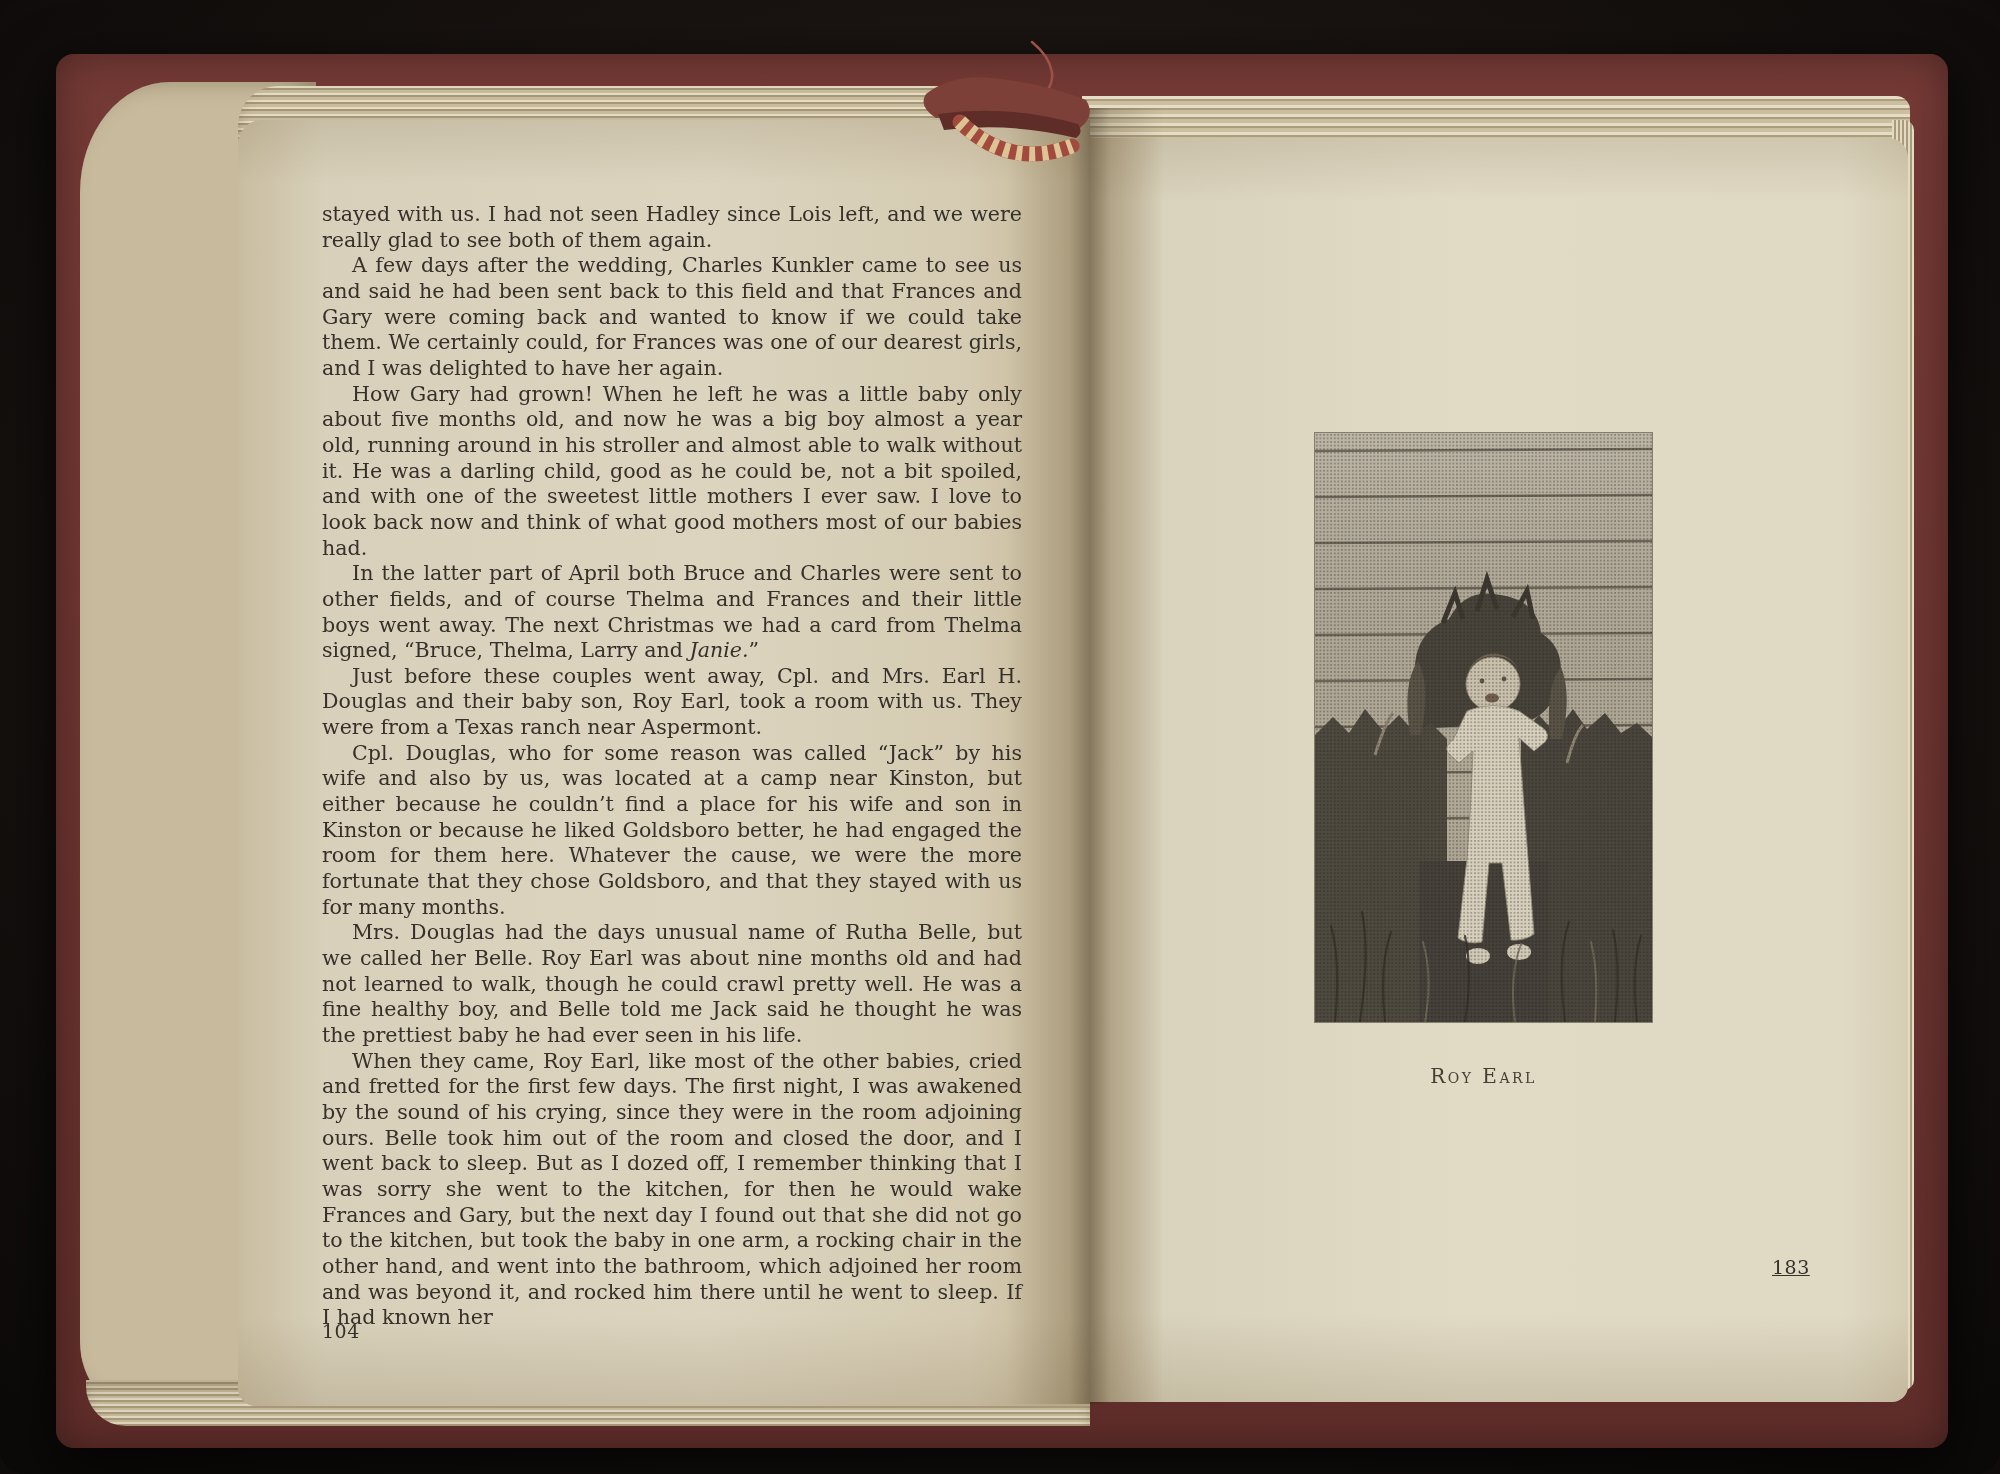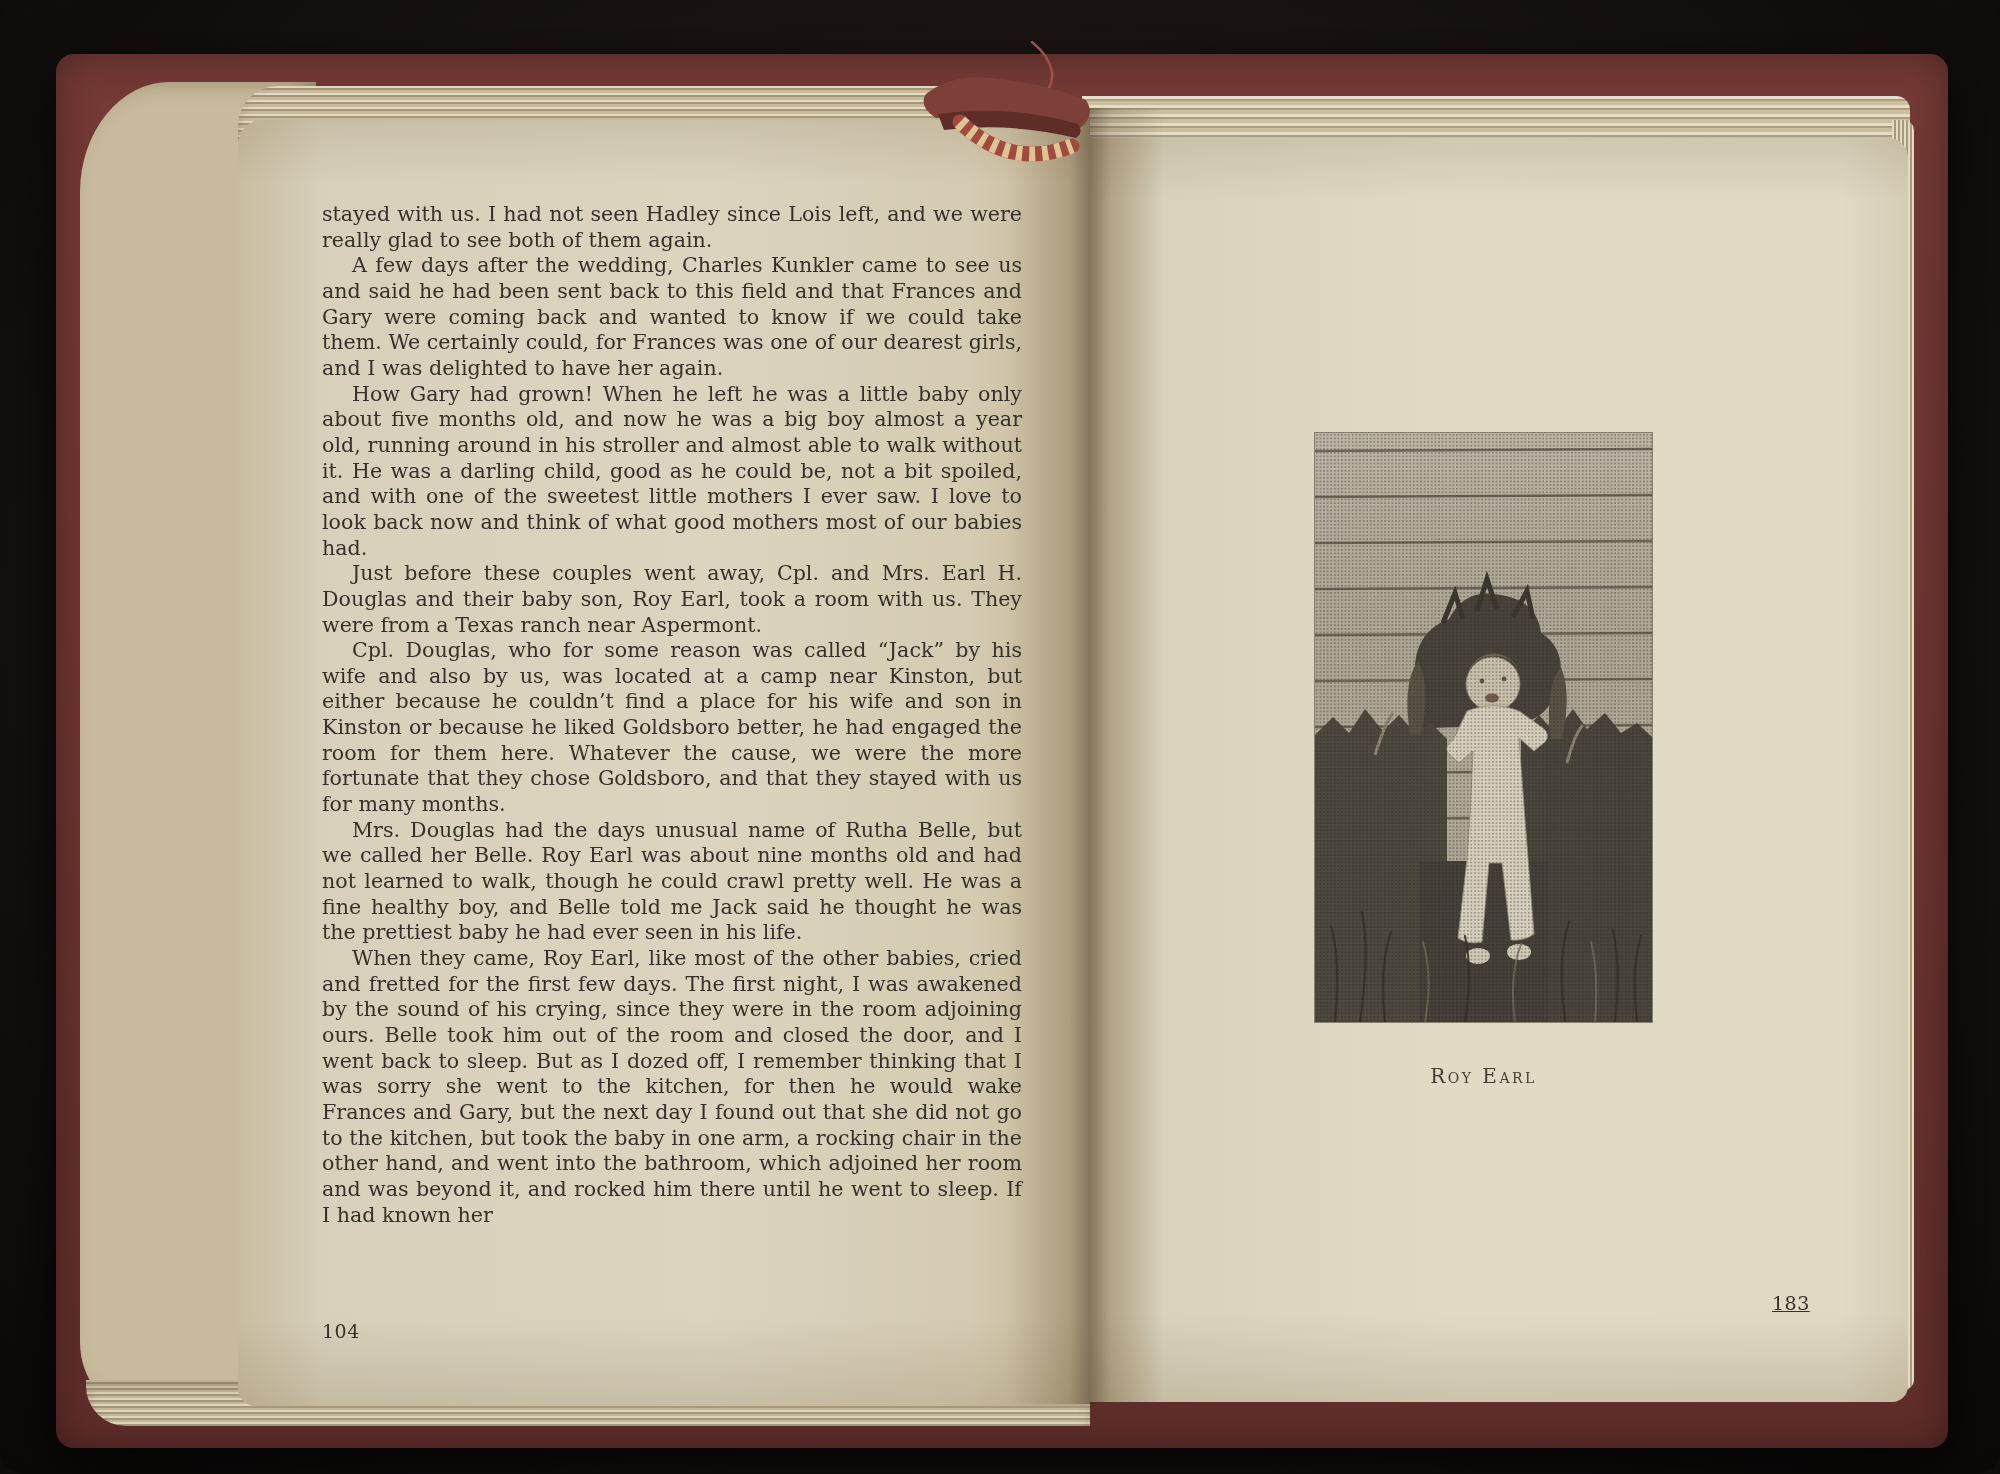--- a/index.html
+++ b/index.html
@@ -56,21 +56,21 @@
   .headband{position:absolute;left:908px;top:38px;width:214px;height:142px;}
 
   
   .body-text{position:absolute;left:322px;top:202px;width:700px;
     color:var(--ink,#36302a);font-size:20.6px;line-height:25.65px;
     text-align:justify;text-justify:inter-word;}
   .body-text p{margin:0;text-indent:30px;}
   .body-text p:first-child{text-indent:0;}
   .folio{position:absolute;color:var(--ink,#36302a);font-size:19px;letter-spacing:.5px;}
   .folio-left{left:322px;top:1320px;}
-  .folio-right{left:1772px;top:1292px;text-decoration:underline;}
+  .folio-right{left:1772px;top:1256px;text-decoration:underline;}
 
   
   .photo{position:absolute;left:1315px;top:433px;width:337px;height:589px;
     outline:1px solid rgba(58,52,42,.55);background:#b4ac9a;}
   .photo svg{display:block;width:100%;height:100%;}
   .photo .halftone{content:"";position:absolute;inset:0;pointer-events:none;
     background-image:radial-gradient(rgba(28,24,19,.30) 1px, rgba(28,24,19,0) 1.45px);
     background-size:3.6px 3.6px;}
   .caption{position:absolute;left:1315px;top:1064px;width:337px;text-align:center;
     color:#453e33;font-size:20px;font-variant:small-caps;letter-spacing:2.5px;}
@@ -99,20 +99,21 @@
       <path d="M30,76 q70,-10 140,10 q6,8 -2,14 q-66,-16 -132,-8 z" fill="#5e2d27"></path>
       <path d="M52,84 q50,48 112,24" fill="none" stroke="#a34a3f" stroke-width="15" stroke-linecap="round"></path>
       <path d="M52,84 q50,48 112,24" fill="none" stroke="#dcc494" stroke-width="15" stroke-linecap="butt" stroke-dasharray="6 7"></path>
     </svg>
   </div>
 
   <div class="body-text">
       <p>stayed with us. I had not seen Hadley since Lois left, and we were really glad to see both of them again.</p>
       <p>A few days after the wedding, Charles Kunkler came to see us and said he had been sent back to this field and that Frances and Gary were coming back and wanted to know if we could take them. We certainly could, for Frances was one of our dearest girls, and I was delighted to have her again.</p>
       <p>How Gary had grown! When he left he was a little baby only about five months old, and now he was a big boy almost a year old, running around in his stroller and almost able to walk without it. He was a darling child, good as he could be, not a bit spoiled, and with one of the sweetest little mothers I ever saw. I love to look back now and think of what good mothers most of our babies had.</p>
+      <p>In the latter part of April both Bruce and Charles were sent to other fields, and of course Thelma and Frances and their little boys went away. The next Christmas we had a card from Thelma signed, “Bruce, Thelma, Larry and <i>Janie.</i>”</p>
       <p>Just before these couples went away, Cpl. and Mrs. Earl H. Douglas and their baby son, Roy Earl, took a room with us. They were from a Texas ranch near Aspermont.</p>
       <p>Cpl. Douglas, who for some reason was called “Jack” by his wife and also by us, was located at a camp near Kinston, but either because he couldn’t find a place for his wife and son in Kinston or because he liked Goldsboro better, he had engaged the room for them here. Whatever the cause, we were the more fortunate that they chose Goldsboro, and that they stayed with us for many months.</p>
       <p>Mrs. Douglas had the days unusual name of Rutha Belle, but we called her Belle. Roy Earl was about nine months old and had not learned to walk, though he could crawl pretty well. He was a fine healthy boy, and Belle told me Jack said he thought he was the prettiest baby he had ever seen in his life.</p>
       <p>When they came, Roy Earl, like most of the other babies, cried and fretted for the first few days. The first night, I was awakened by the sound of his crying, since they were in the room adjoining ours. Belle took him out of the room and closed the door, and I went back to sleep. But as I dozed off, I remember thinking that I was sorry she went to the kitchen, for then he would wake Frances and Gary, but the next day I found out that she did not go to the kitchen, but took the baby in one arm, a rocking chair in the other hand, and went into the bathroom, which adjoined her room and was beyond it, and rocked him there until he went to sleep. If I had known her</p>
     </div>
   <div class="folio folio-left">104</div>
 
   <div class="photo">
     <svg viewBox="0 0 337 589">
       <rect width="337" height="589" fill="#b4ac9a"></rect>

